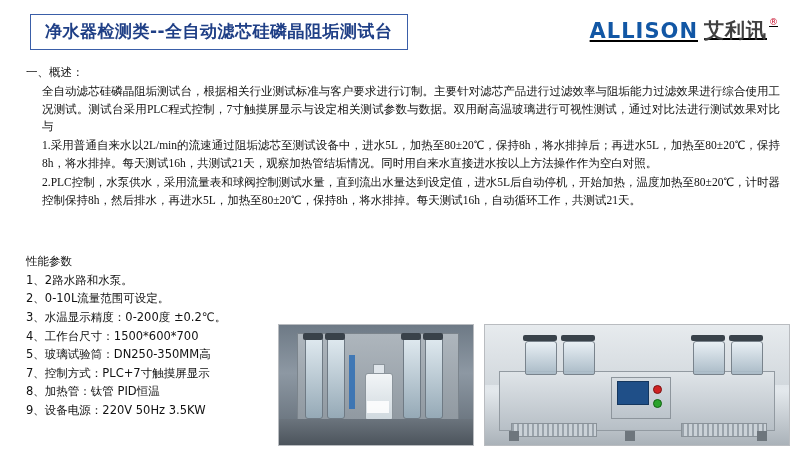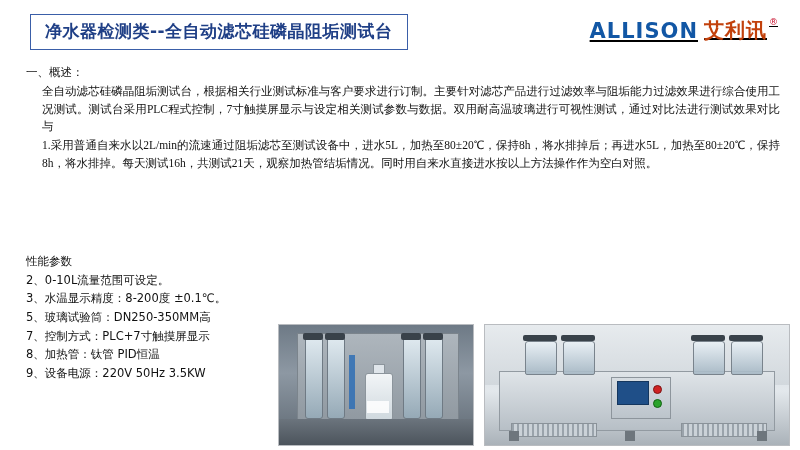--- a/index.html
+++ b/index.html
@@ -52,21 +52,21 @@
   }
   .brand-en {
     font-size: 21px;
     font-weight: bold;
     color: #1257a5;
     letter-spacing: 1px;
   }
   .brand-cn {
     font-size: 20px;
     font-weight: bold;
-    color: #c2410c;
+    color: #404040;
     margin-left: 6px;
     letter-spacing: 1px;
   }
   .brand-r {
     font-size: 9px;
     color: #c8102e;
     vertical-align: super;
     margin-left: 2px;
     position: relative;
     top: -9px;
@@ -263,28 +263,31 @@
       <span class="brand-en">ALLISON</span>
       <span class="brand-cn">艾利讯</span>
       <span class="brand-r">®</span>
     </div>
   </div>
 
   <div class="content">
     <p class="p indent1">一、概述：</p>
     <p class="p hang">全自动滤芯硅磷晶阻垢测试台，根据相关行业测试标准与客户要求进行订制。主要针对滤芯产品进行过滤效率与阻垢能力过滤效果进行综合使用工况测试。测试台采用PLC程式控制，7寸触摸屏显示与设定相关测试参数与数据。双用耐高温玻璃进行可视性测试，通过对比法进行测试效果对比与</p>
     <p class="p hang">1.采用普通自来水以2L/min的流速通过阻垢滤芯至测试设备中，进水5L，加热至80±20℃，保持8h，将水排掉后；再进水5L，加热至80±20℃，保持8h，将水排掉。每天测试16h，共测试21天，观察加热管结垢情况。同时用自来水直接进水按以上方法操作作为空白对照。</p>
+    <p class="p hang">2.PLC控制，水泵供水，采用流量表和球阀控制测试水量，直到流出水量达到设定值，进水5L后自动停机，开始加热，温度加热至80±20℃，计时器控制保持8h，然后排水，再进水5L，加热至80±20℃，保持8h，将水排掉。每天测试16h，自动循环工作，共测试21天。</p>
   </div>
 
   <div class="lower">
 
     <div class="specs">
       <p class="p">性能参数</p>
+      <p class="p">1、2路水路和水泵。</p>
       <p class="p">2、0-10L流量范围可设定。</p>
-      <p class="p">3、水温显示精度：8-200度 ±0.1℃。</p>
+      <p class="p">3、水温显示精度：0-200度 ±0.2℃。</p>
+      <p class="p">4、工作台尺寸：1500*600*700</p>
       <p class="p">5、玻璃试验筒：DN250-350MM高</p>
       <p class="p">7、控制方式：PLC+7寸触摸屏显示</p>
       <p class="p">8、加热管：钛管  PID恒温</p>
       <p class="p">9、设备电源：220V  50Hz  3.5KW</p>
     </div>
 
     <div class="photos">
 
       <div class="photo photo-a">
         <div class="pa-bg"></div>

